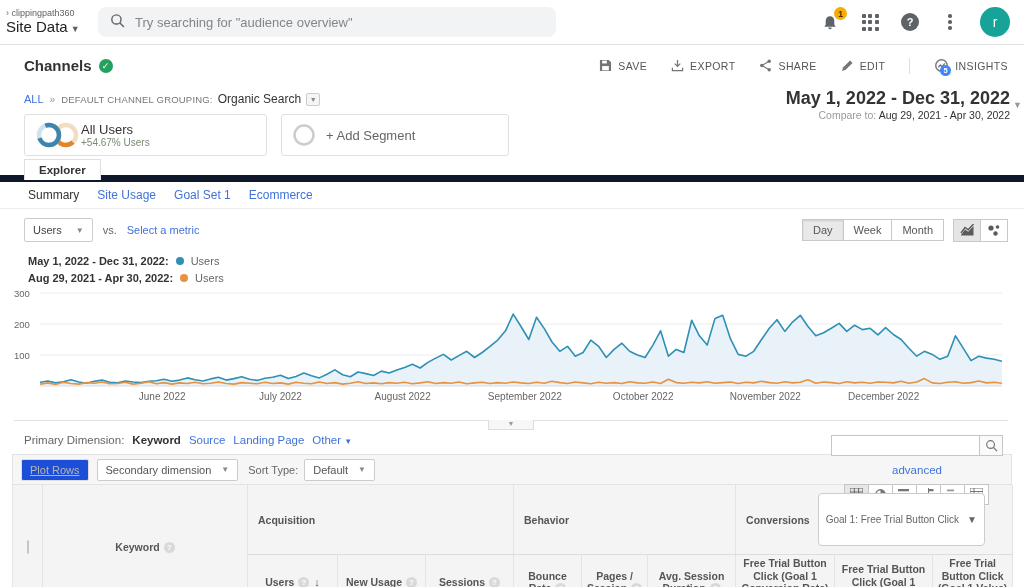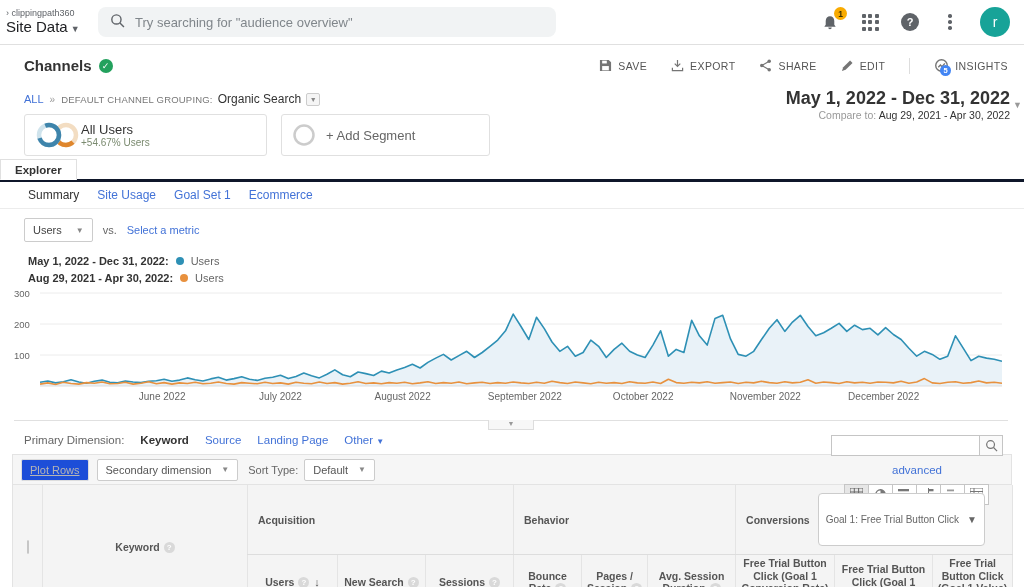--- a/index.html
+++ b/index.html
@@ -65,24 +65,24 @@
   .date-compare { font-size:10.5px; color:#333; }
   .date-compare .muted { color:#999; }
   .date-caret { position:absolute; right:-12px; top:12px; color:#999; font-size:9px; }
 
   
   .segments-row { height:46px; display:flex; gap:14px; padding-left:24px; align-items:center; }
   .segment-card { width:243px; height:42px; border:1px solid #e0e0e0; border-radius:3px;
     background:#fff; display:flex; align-items:center; padding:0 10px; cursor:pointer; }
   .segment-text .name { font-size:13px; color:#333; }
   .segment-text .delta { font-size:10px; color:#7a8a6f; }
-  .add-segment { width:209px; color:#666; font-size:13px; gap:10px; display:flex; }
-
-  
-  .tab-strip { height:24px; border-bottom:3px solid #0f172a; }
+  .add-segment { width:228px; color:#666; font-size:13px; gap:10px; display:flex; }
+
+  
+  .tab-strip { height:24px; border-bottom:7px solid #0f172a; padding-left:24px; }
   .tab { display:inline-block; border:1px solid #e0e0e0; border-bottom:1px solid #fff;
     background:#fff; position:relative; top:1px; padding:4px 14px 3px; font-size:11.5px;
     font-weight:bold; color:#333; cursor:pointer; }
   .subnav { height:26px; display:flex; align-items:center; gap:18px; padding-left:28px;
     font-size:12px; }
   .subnav .current { color:#333; cursor:default; }
 
   
   .metric-row { border-top:1px solid #ececec; padding:9px 16px 4px 24px; display:flex;
     align-items:center; }
@@ -115,21 +115,21 @@
   .ylabel { position:absolute; left:0; width:22px; text-align:left; font-size:9.5px;
     color:#666; }
   .xlabels { position:relative; height:14px; }
   .xlabel { position:absolute; top:1px; transform:translateX(-50%); font-size:10px;
     color:#666; white-space:nowrap; }
   .collapse-tab { position:absolute; left:50%; bottom:-10px; transform:translateX(-50%);
     width:46px; height:10px; background:#f7f7f7; border:1px solid #ddd; border-top:none;
     color:#999; font-size:7px; text-align:center; line-height:8px; cursor:pointer; }
 
   
-  .primary-dim-row { display:flex; align-items:center; gap:16px; font-size:11.5px;
+  .primary-dim-row { display:flex; align-items:center; gap:8px; font-size:11.5px;
     padding:13px 0 8px 24px; }
   .pd-label { color:#666; }
   .pd-selected { color:#333; font-weight:bold; cursor:default; }
 
   
   .table-toolbar { margin:0 12px; height:31px; background:#f6f6f6; border:1px solid #e3e3e3;
     display:flex; align-items:center; padding:0 8px; }
   .toolbar-btn { border:1px solid #ccc; border-radius:2px; background:#fff; font-size:11px;
     color:#555; padding:4px 8px; display:inline-flex; align-items:center; gap:10px;
     cursor:pointer; font-family:inherit; }
@@ -321,20 +321,42 @@
     <a class="link">Ecommerce</a>
   </div>
 
   <div class="metric-row">
     <span class="select-btn">
       <span>Users</span>
         <span class="caret">▼</span>
     </span>
     <span class="vs-label">vs.</span>
     <a class="link" style="font-size:11px">Select a metric</a>
+    <div class="metric-right">
+      <div class="granularity">
+        <button class="gran-btn active">Day</button>
+        <button class="gran-btn">Week</button>
+        <button class="gran-btn">Month</button>
+      </div>
+      <div class="chart-type">
+        <span class="ct-btn active">
+          <svg width="15" height="13" viewBox="0 0 15 13">
+              <path d="M1 11L5 5.5l3.2 2.3L13.5 2v9.5H1z" fill="#5a5a5a"></path>
+              <path d="M1 9L5 3.5l3.2 2.3L13.5 0" stroke="#5a5a5a" stroke-width="1.4" fill="none"></path>
+            </svg>
+        </span>
+        <span class="ct-btn">
+          <svg width="14" height="13" viewBox="0 0 14 13">
+              <circle cx="4" cy="4" r="2.6" fill="#5a5a5a"></circle>
+              <circle cx="10.5" cy="3" r="1.8" fill="#5a5a5a"></circle>
+              <circle cx="8.5" cy="9.5" r="2.2" fill="#5a5a5a"></circle>
+            </svg>
+        </span>
+      </div>
+    </div>
   </div>
 
   <div class="legend">
     <div class="legend-row">
       <span class="legend-date">May 1, 2022 - Dec 31, 2022:</span>
       <span class="legend-dot" style="background: rgb(46, 144, 181);"></span>
       <span class="legend-series">Users</span>
     </div>
     <div class="legend-row">
       <span class="legend-date">Aug 29, 2021 - Apr 30, 2022:</span>
@@ -476,21 +498,21 @@
               <span>Conversions</span>
             <span class="goal-select">
               <span>Goal 1: Free Trial Button Click</span>
                 <span class="caret">▼</span>
             </span>
           </span>
         </th>
       </tr>
       <tr>
         <th class="col-cell"><span>Users</span><span class="qmark">?</span><span class="sort-arrow">↓</span></th>
-        <th class="col-cell"><span>New Search</span><span class="qmark">?</span></th>
+        <th class="col-cell"><span>New Usage</span><span class="qmark">?</span></th>
         <th class="col-cell"><span>Sessions</span><span class="qmark">?</span></th>
         <th class="col-cell"><span>Bounce Rate</span><span class="qmark">?</span></th>
         <th class="col-cell"><span>Pages / Session</span><span class="qmark">?</span></th>
         <th class="col-cell"><span>Avg. Session Duration</span><span class="qmark">?</span></th>
         <th class="col-cell"><span>Free Trial Button Click (Goal 1 Conversion Rate)</span><span class="qmark">?</span></th>
         <th class="col-cell"><span>Free Trial Button Click (Goal 1 Completions)</span><span class="qmark">?</span></th>
         <th class="col-cell"><span>Free Trial Button Click (Goal 1 Value)</span><span class="qmark">?</span></th>
       </tr>
     </thead>
     <tbody>

